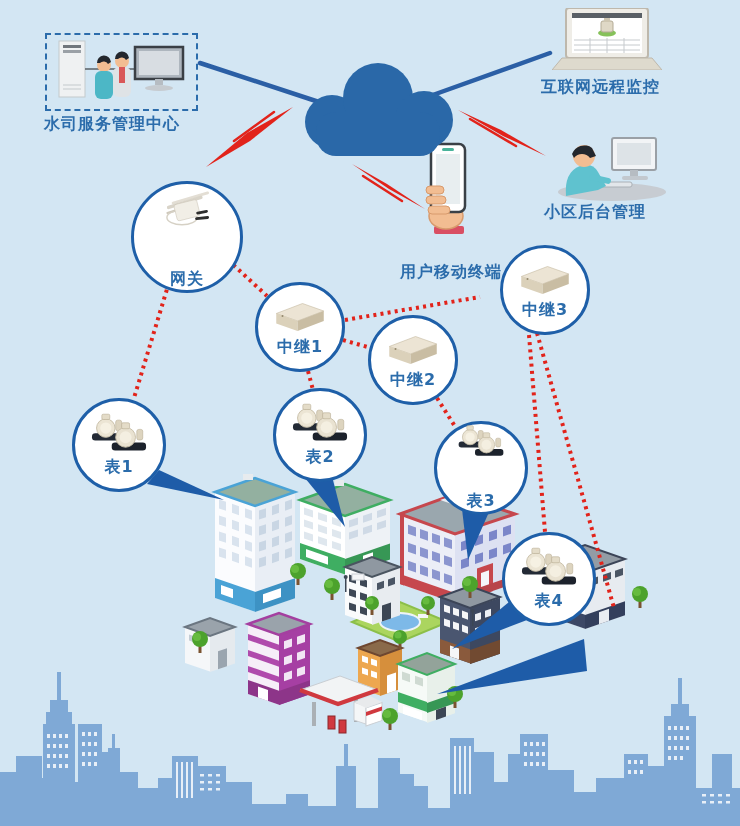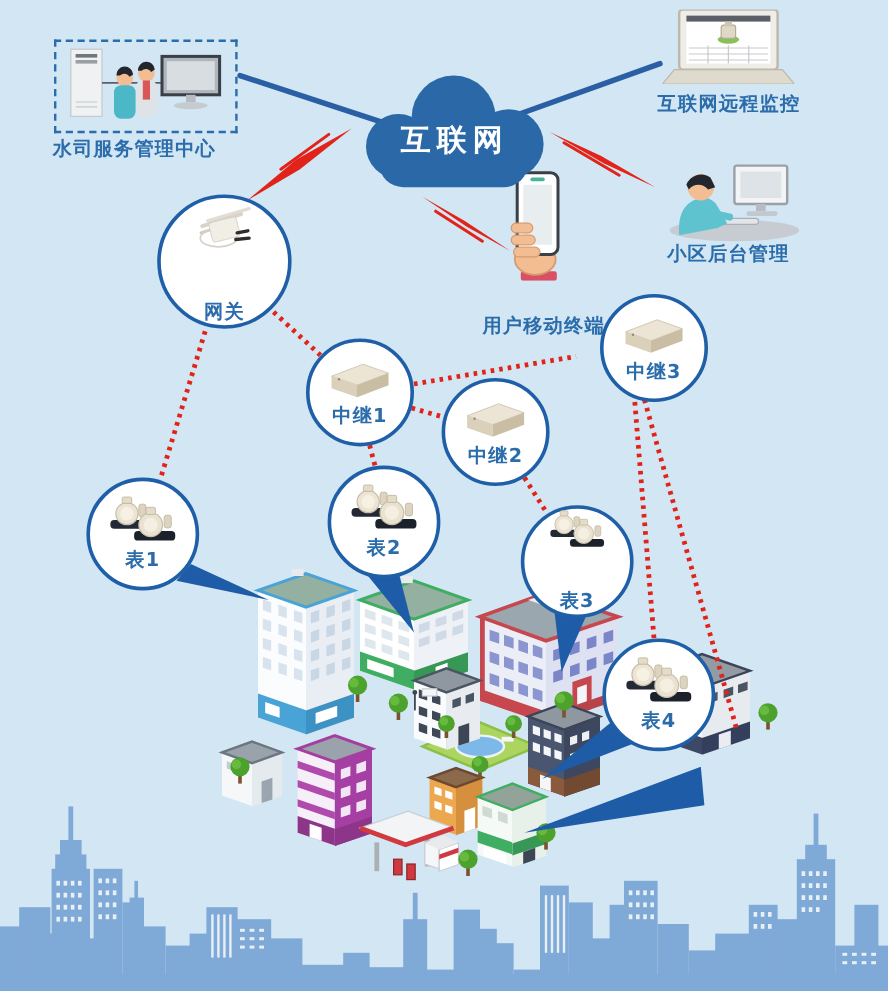--- a/index.html
+++ b/index.html
@@ -1,19 +1,19 @@
 <!DOCTYPE html>
 <html><head>
 <meta charset="utf-8">
 <style>
   html,body{margin:0;padding:0;background:#d3e6f3;}
   .stage{position:relative;width:740px;height:826px;background:#d3e6f3;overflow:hidden;
          font-family:"DejaVu Sans","Liberation Sans",sans-serif;}
   .layer{position:absolute;left:0;top:0;pointer-events:none;}
-  .cap{position:absolute;color:#2b6cab;font-size:16px;font-weight:600;text-align:right;
+  .cap{position:absolute;color:#2b6cab;font-size:16px;font-weight:600;text-align:left;
        white-space:nowrap;letter-spacing:1px;}
   .cnode{position:absolute;border-radius:50%;background:#ffffff;border:3px solid #1e5fa8;
          box-sizing:border-box;display:flex;flex-direction:column;align-items:center;
          justify-content:center;z-index:30;}
   .clabel{color:#2b6cab;font-size:16px;font-weight:600;letter-spacing:1px;margin-top:1px;}
   .inode{position:absolute;z-index:20;}
   .mgmtbox{position:absolute;left:45px;top:33px;width:153px;height:78px;
            border:2px dashed #2b6cab;box-sizing:border-box;z-index:20;}
   .cloudwrap{position:absolute;left:294px;top:56px;width:170px;height:106px;z-index:25;}
   .cloudlabel{position:absolute;left:0;top:44px;width:100%;text-align:center;color:#ffffff;
@@ -541,21 +541,20 @@
 
   <div class="cloudwrap">
     <svg width="170" height="106" viewBox="0 0 170 106">
       <g fill="#2a68a8">
         <circle cx="38" cy="66" r="27"></circle>
           <circle cx="84" cy="42" r="35"></circle>
           <circle cx="130" cy="64" r="29"></circle>
         <rect x="22" y="56" width="124" height="44" rx="20"></rect>
       </g>
     </svg>
-    <div class="cloudlabel">互联网</div>
   </div>
 
   <div class="inode" style="left:552px;top:8px;width:110px;height:62px;">
     <svg width="110" height="62" viewBox="0 0 110 62">
       <rect x="14" y="0" width="82" height="50" rx="3" fill="#efede7" stroke="#beb8ac" stroke-width="2"></rect>
       <rect x="20" y="5" width="70" height="40" fill="#ffffff"></rect>
       <rect x="20" y="5" width="70" height="5" fill="#5a6066"></rect>
       <ellipse cx="55" cy="25" rx="9" ry="3.5" fill="#86c15a"></ellipse>
       <rect x="49" y="13" width="12" height="11" rx="2" fill="#dfd8c6" stroke="#b3ab96"></rect>
       <rect x="52" y="10" width="6" height="4" fill="#cfc7b2"></rect>
@@ -595,21 +594,21 @@
       <rect x="15" y="2" width="34" height="68" rx="6" fill="#ffffff" stroke="#3a4046" stroke-width="2.5"></rect>
       <rect x="20" y="12" width="24" height="50" fill="#e8eef0"></rect>
       <rect x="26" y="6" width="12" height="3" rx="1.5" fill="#49b39a"></rect>
       <rect x="10" y="44" width="18" height="8" rx="4" fill="#f2bd92" stroke="#d89a6c"></rect>
       <rect x="10" y="54" width="20" height="8" rx="4" fill="#f2bd92" stroke="#d89a6c"></rect>
       <rect x="12" y="64" width="22" height="8" rx="4" fill="#f2bd92" stroke="#d89a6c"></rect>
     </svg>
   </div>
   <div class="cap" style="left:400px;top:226px;width:104px;margin-top:36px;">用户移动终端</div>
 
-  <div class="cnode" style="left:131px;top:162px;width:112px;height:112px;gap:36px;">
+  <div class="cnode" style="left:131px;top:181px;width:112px;height:112px;gap:36px;">
     <svg width="80" height="62" viewBox="0 0 110 86">
       <g stroke-linecap="round">
         <line x1="30" y1="34" x2="92" y2="16" stroke="#e3ded4" stroke-width="5"></line>
         <line x1="22" y1="42" x2="80" y2="24" stroke="#d9d4c9" stroke-width="6"></line>
         <line x1="20" y1="52" x2="70" y2="36" stroke="#cfc9bc" stroke-width="4"></line>
         <ellipse cx="46" cy="60" rx="27" ry="13" fill="none" stroke="#d6d1c5" stroke-width="2.5"></ellipse>
         <rect x="34" y="32" width="42" height="30" rx="4" fill="#f1eee6" stroke="#cdc7ba" transform="rotate(-14 55 47)"></rect>
         <line x1="74" y1="52" x2="90" y2="49" stroke="#2e2e2e" stroke-width="5"></line>
         <line x1="72" y1="62" x2="92" y2="60" stroke="#2e2e2e" stroke-width="5"></line>
       </g>

